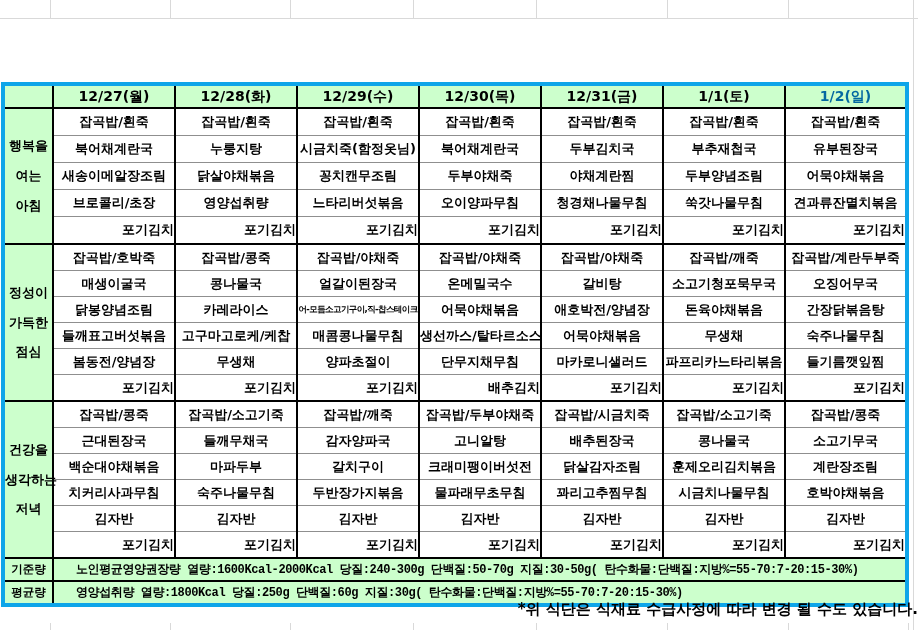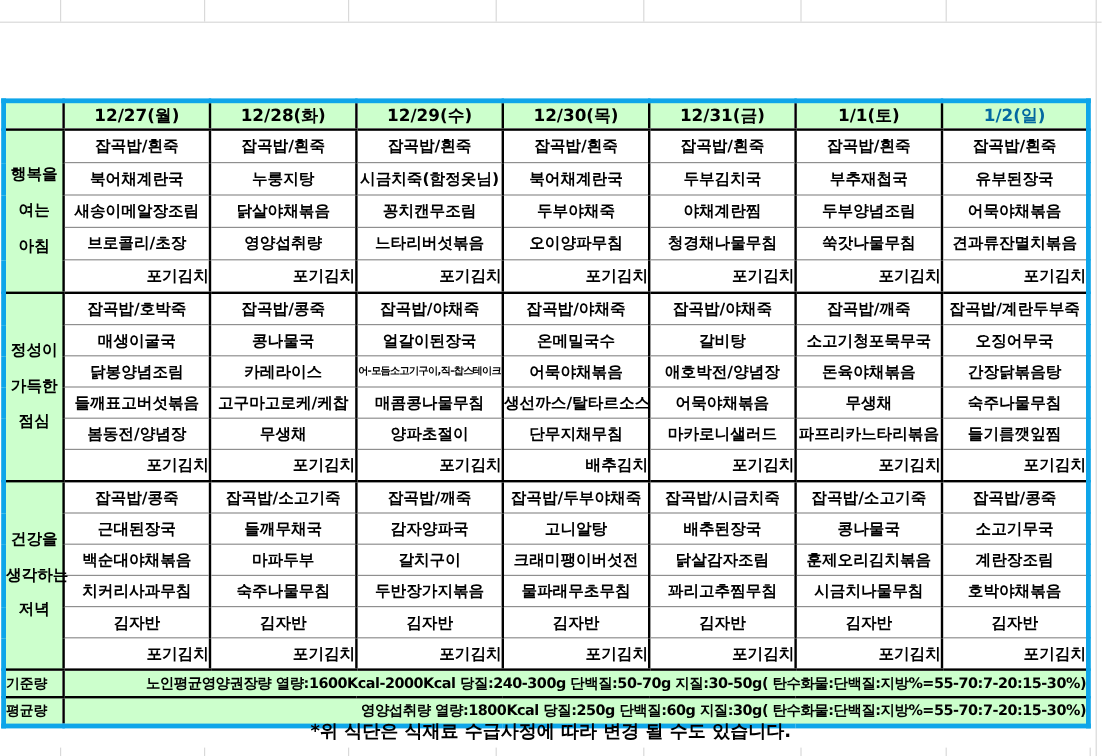--- a/index.html
+++ b/index.html
@@ -47,30 +47,30 @@
   tr.last td.menu{border-bottom:2px solid #000;text-align:right;}
   .menu.small{font-size:8.5px;letter-spacing:-0.6px;}
 
   .meal-label{
     font-size:13px;font-weight:700;text-align:center;vertical-align:middle;
     line-height:2.3;word-break:keep-all;overflow:visible;
     border-bottom:2px solid #000;
   }
 
   .sum-label{
-    height:21px;font-size:11.5px;font-weight:700;text-align:left;
+    height:21px;font-size:11.5px;font-weight:700;text-align:center;
     border-bottom:2px solid #000;white-space:nowrap;margin-left:24px;
   }
   .sum-text{
-    font-size:12px;font-weight:700;text-align:right;padding-left:5px;
-    white-space:nowrap;letter-spacing:-0.4px;border-bottom:2px solid #000;
+    font-size:12px;font-weight:700;text-align:left;padding-left:22px;
+    white-space:nowrap;letter-spacing:-0.4px;border-bottom:2px solid #000;font-family:Liberation Mono, monospace;
   }
 
   .footnote{
-    position:absolute;top:600px;left:0;width:918px;text-align:center;
+    position:absolute;top:600px;left:0;width:918px;text-align:right;
     font-size:15px;font-weight:700;white-space:nowrap;
   }
 </style>
 </head>
 <body>
 
 <div class="sheet">
 
   <div class="gridline gl-h" style="left:0;top:18px;width:918px;"></div>
   <div class="gridline gl-v" style="left:50px;top:0;height:18px;"></div>

